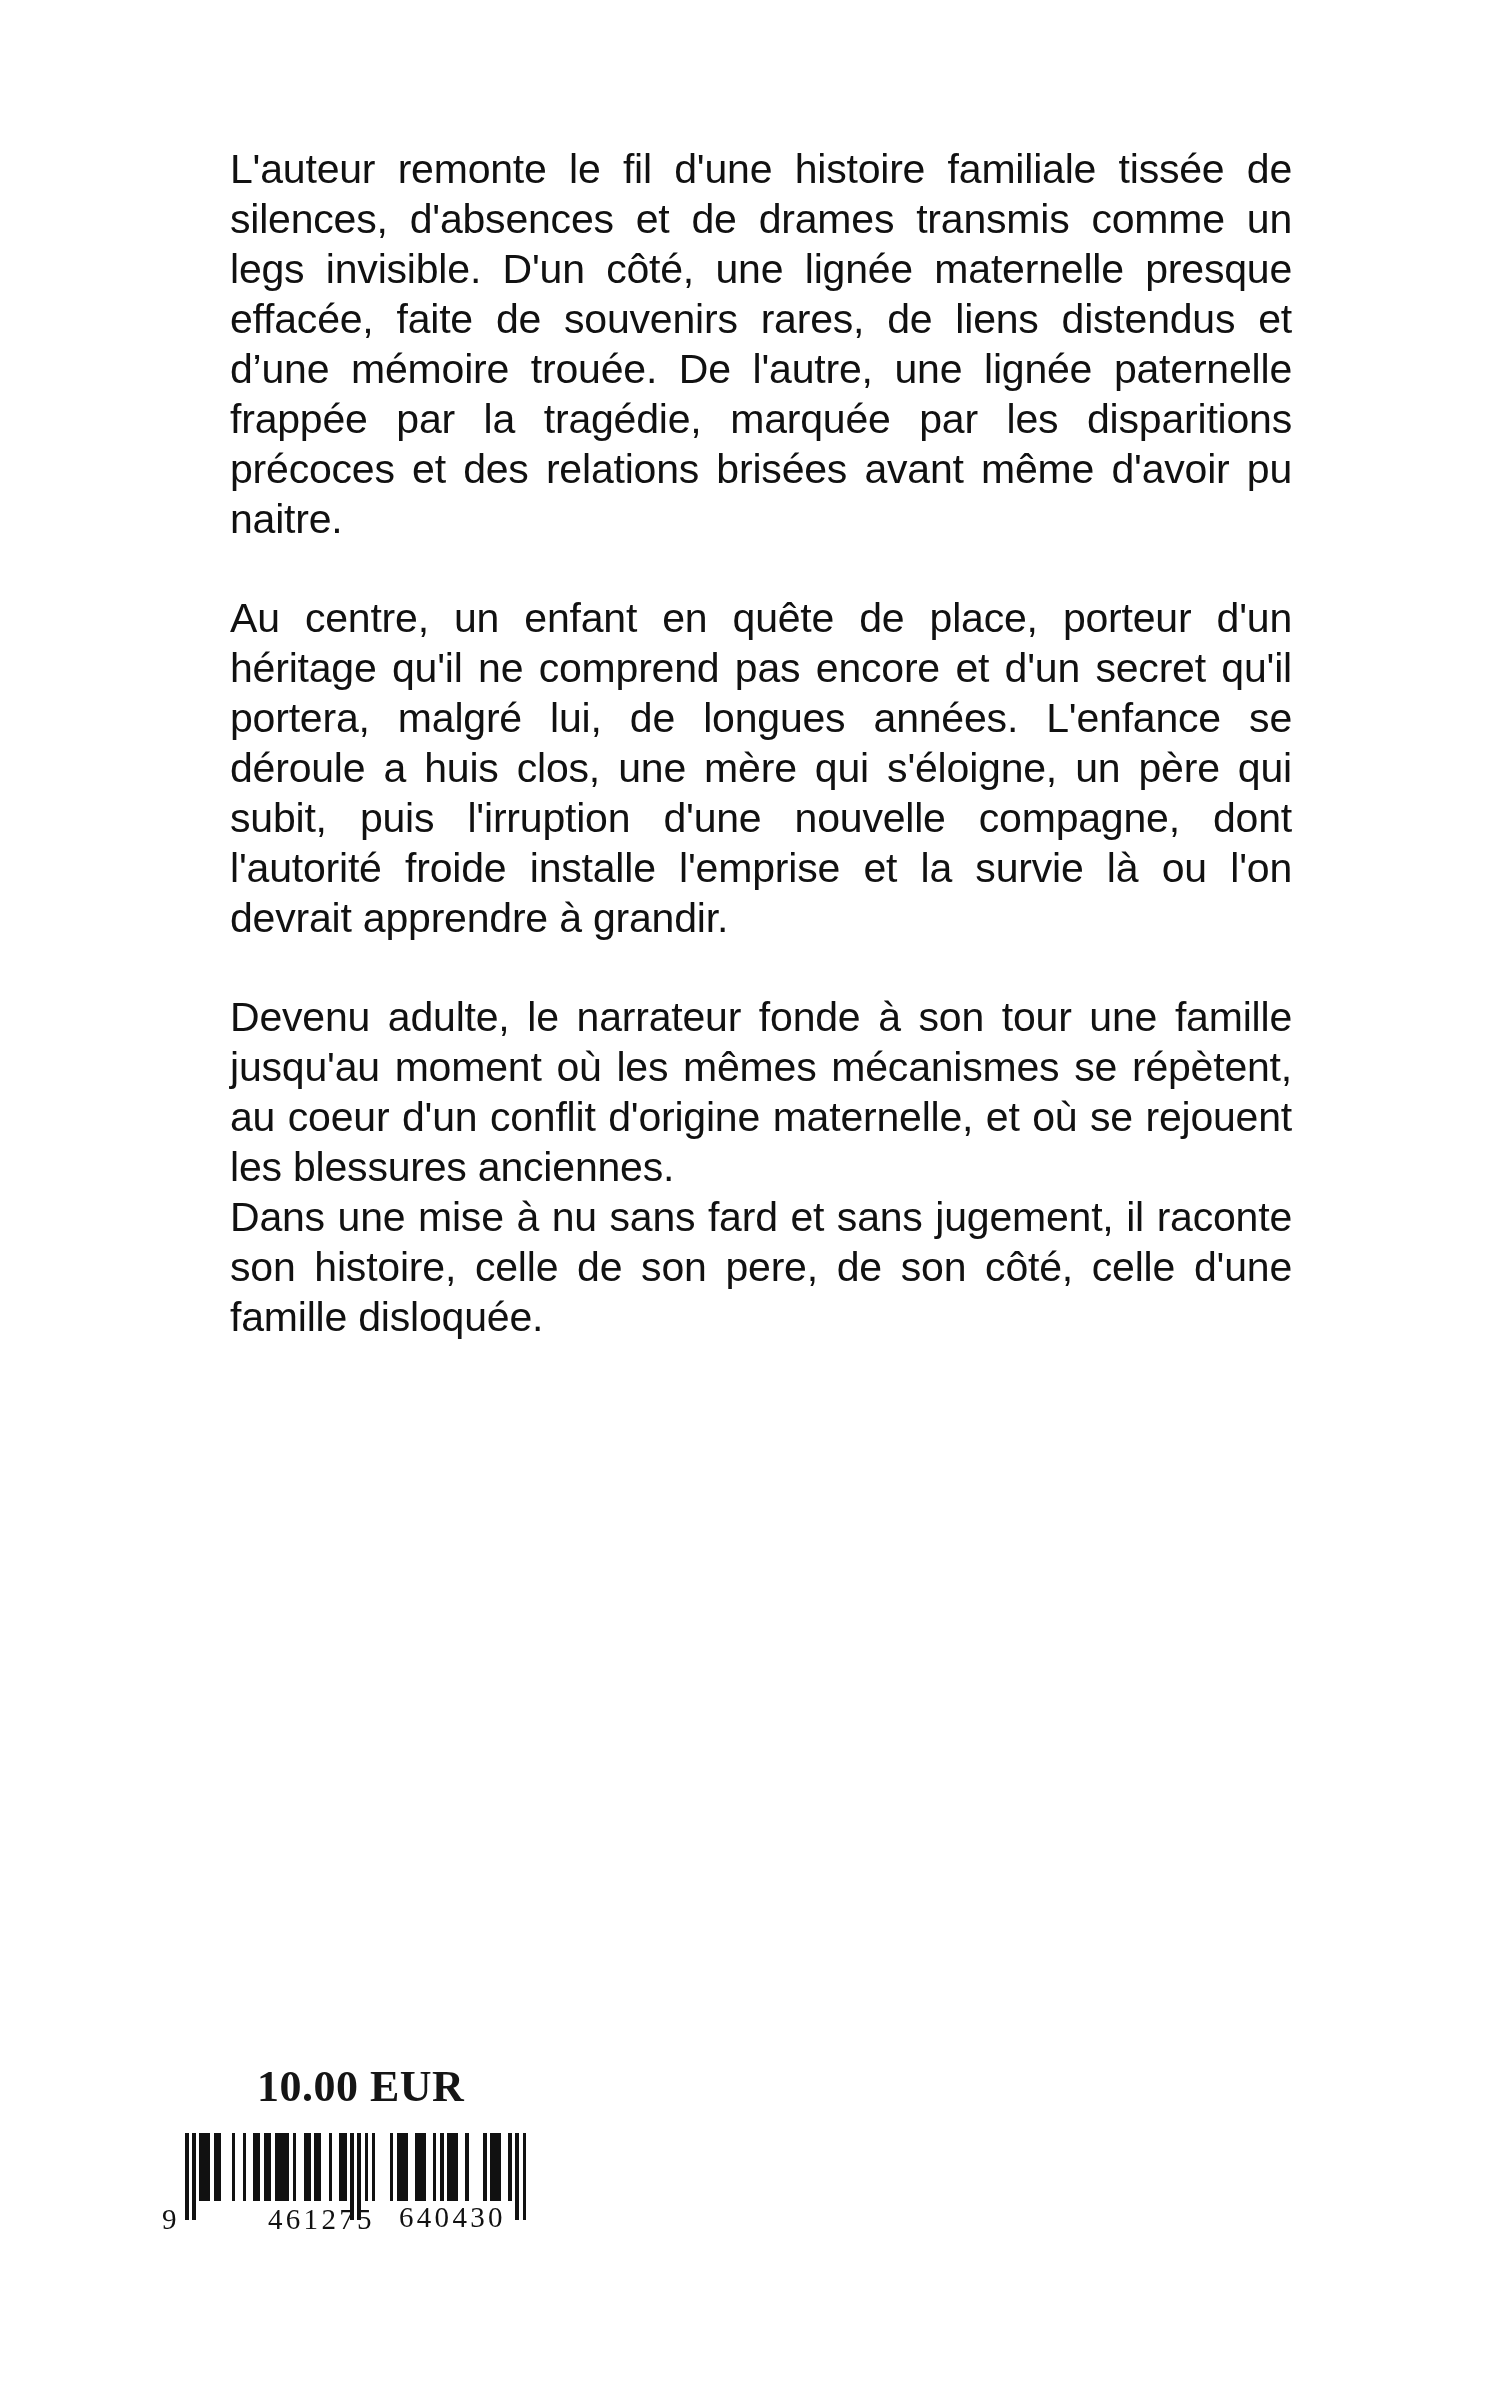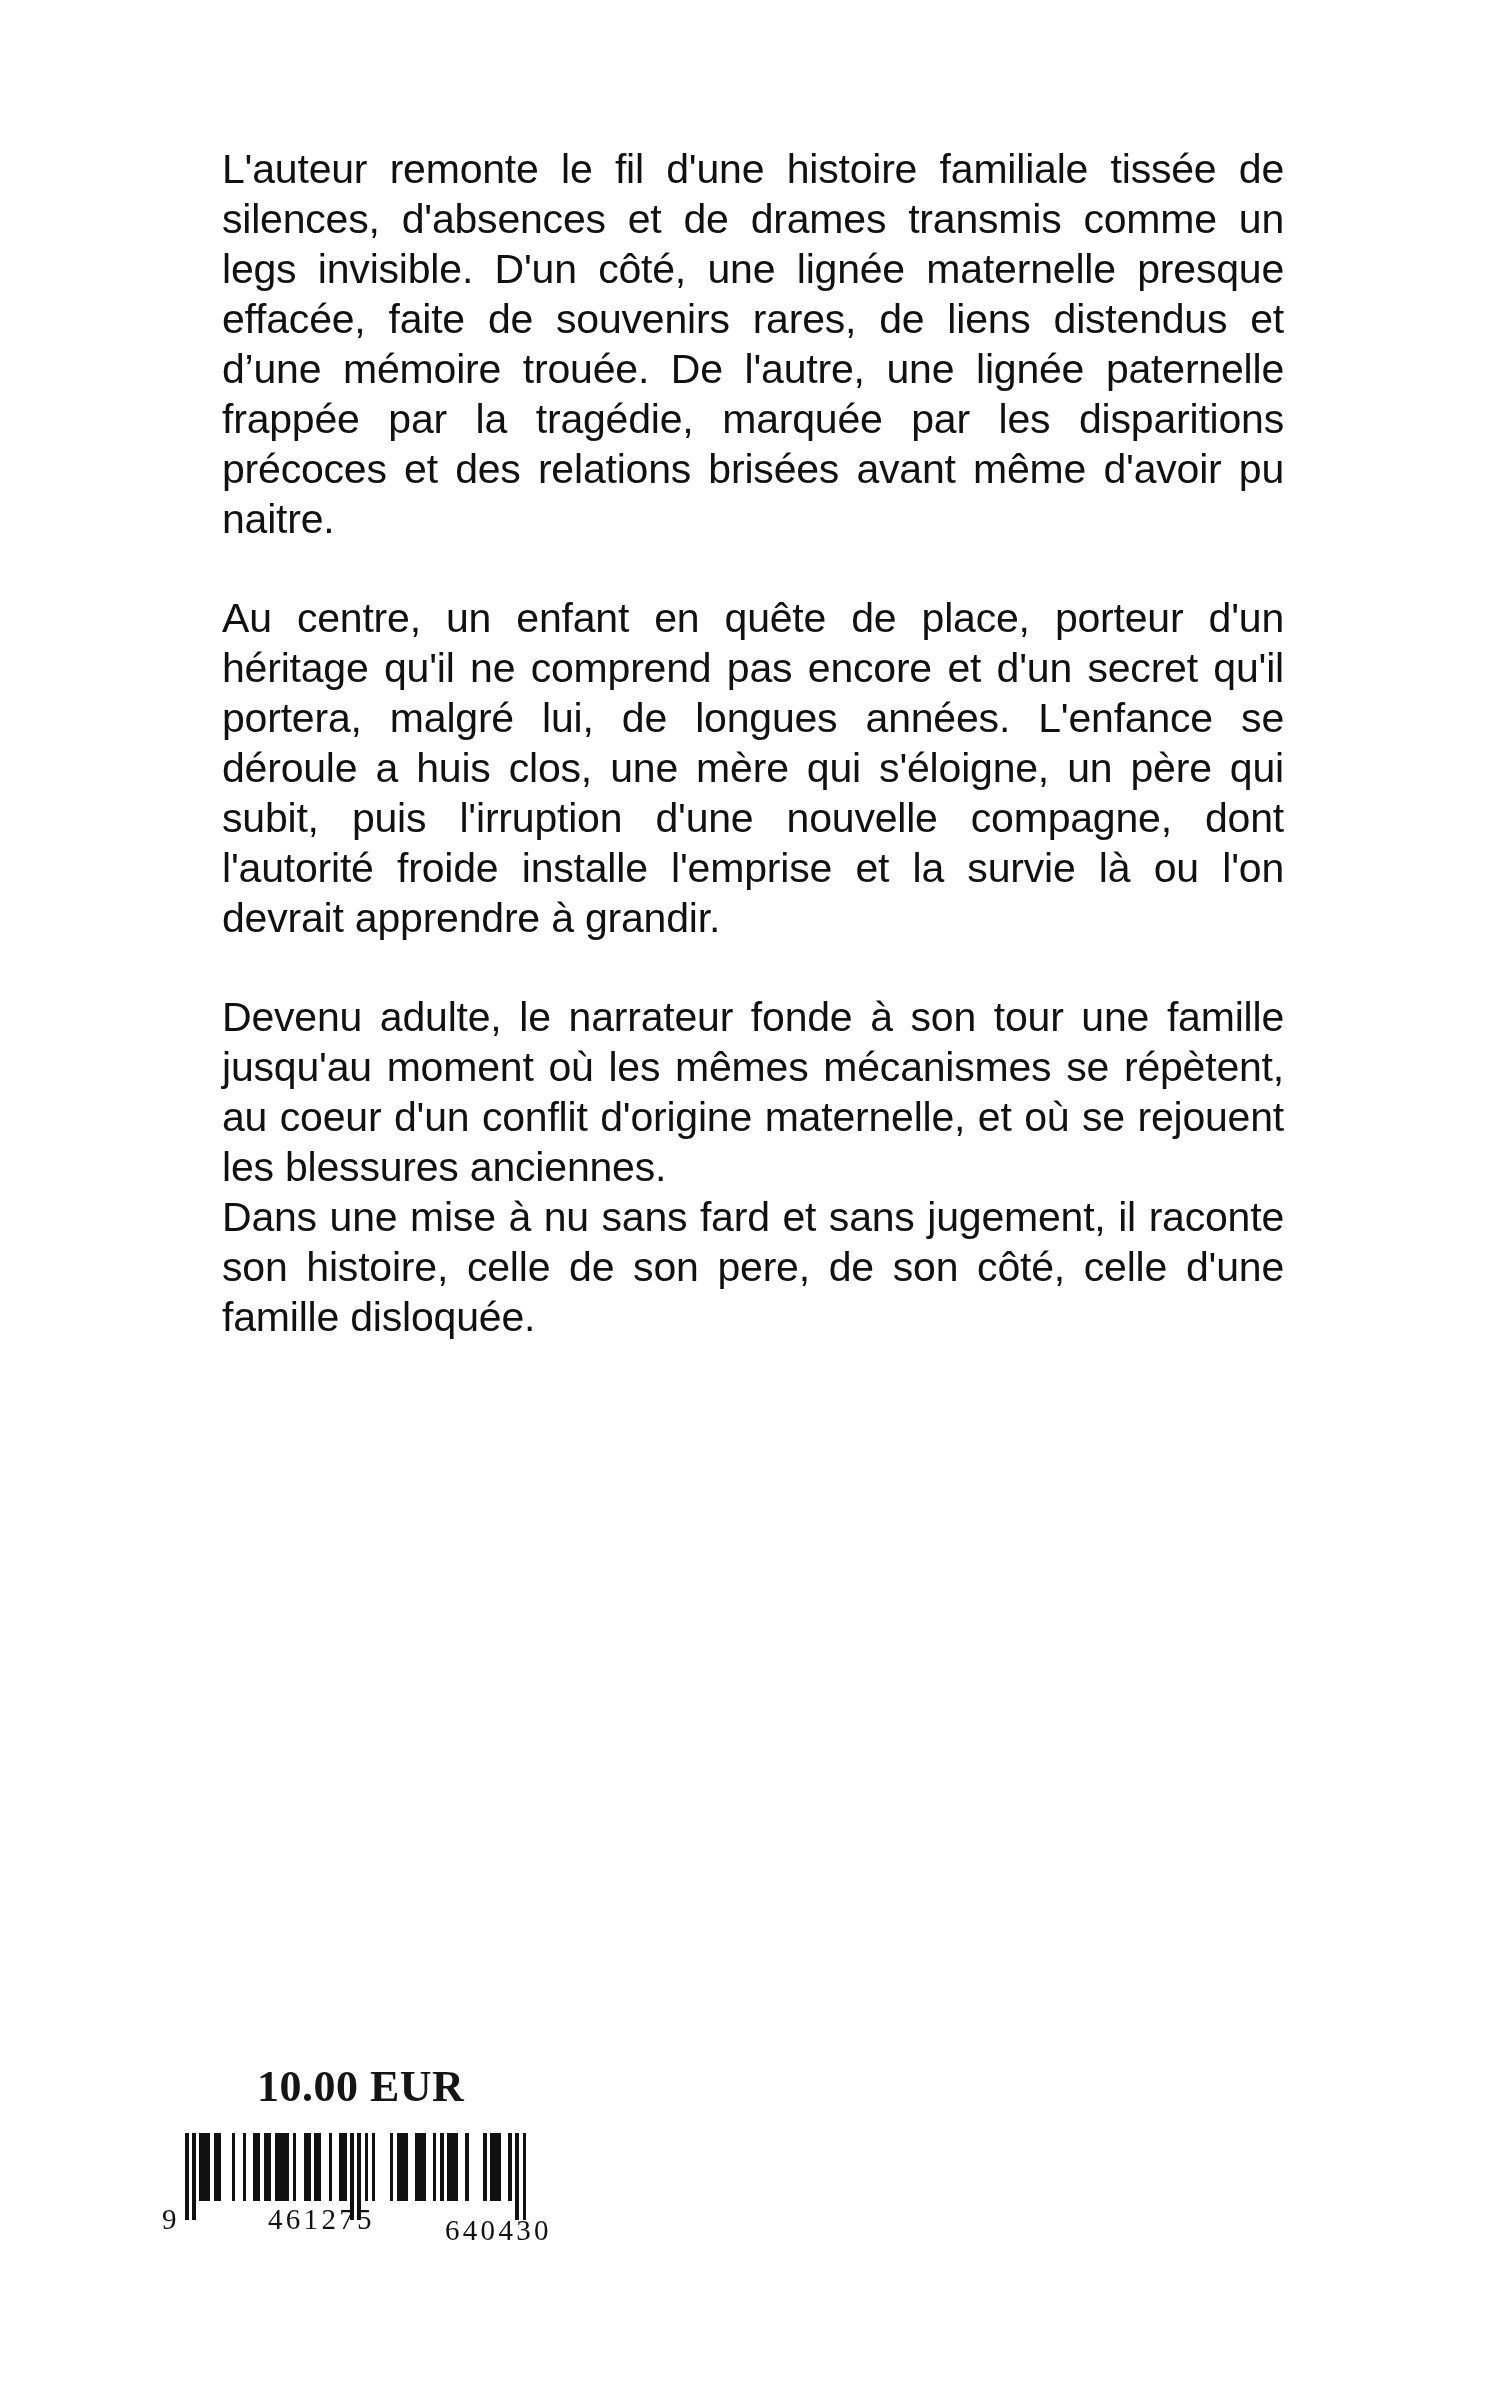--- a/index.html
+++ b/index.html
@@ -15,21 +15,21 @@
     height: 2403px;
     background: #ffffff;
     overflow: hidden;
     font-family: "Liberation Sans", sans-serif;
     -webkit-font-smoothing: antialiased;
   }
 
   
   .blurb {
     position: absolute;
-    left: 222px;
+    left: 230px;
     top: 144px;
     width: 1062px;
   }
 
   .para {
     margin: 0 0 0 0;
     color: #111111;
     font-size: 41px;
     line-height: 50px;
     text-align: justify;
@@ -103,22 +103,21 @@
     top: 1.9px;
   }
   .ean-left {
     position: absolute;
     left: 83px;
     top: 1.9px;
   }
   .ean-right {
     position: absolute;
     left: 214px;
-    top: 13px;
-    margin-left: 46px;
+    top: 0;
   }
 </style>
 </head>
 <body>
 
 <div class="page">
 
   <div class="blurb">
 
     <p class="para last-line-left">L'auteur remonte le fil d'une histoire familiale tissée de silences, d'absences et de drames transmis comme un legs invisible. D'un côté, une lignée maternelle presque effacée, faite de souvenirs rares, de liens distendus et d’une mémoire trouée. De l'autre, une lignée paternelle frappée par la tragédie, marquée par les disparitions précoces et des relations brisées avant même d'avoir pu naitre.</p>

